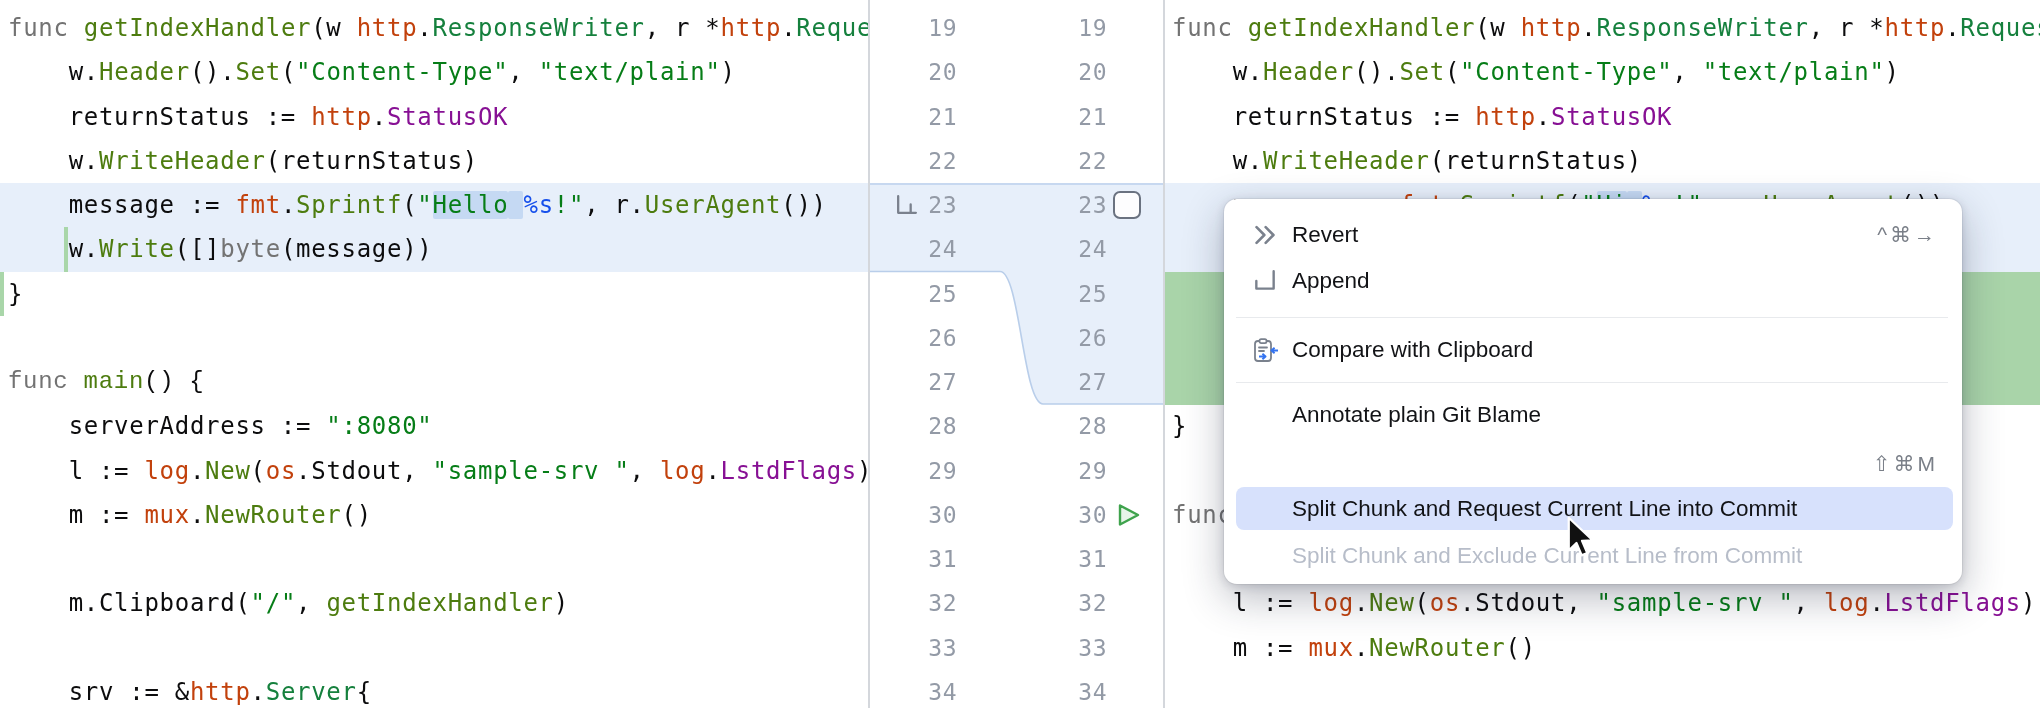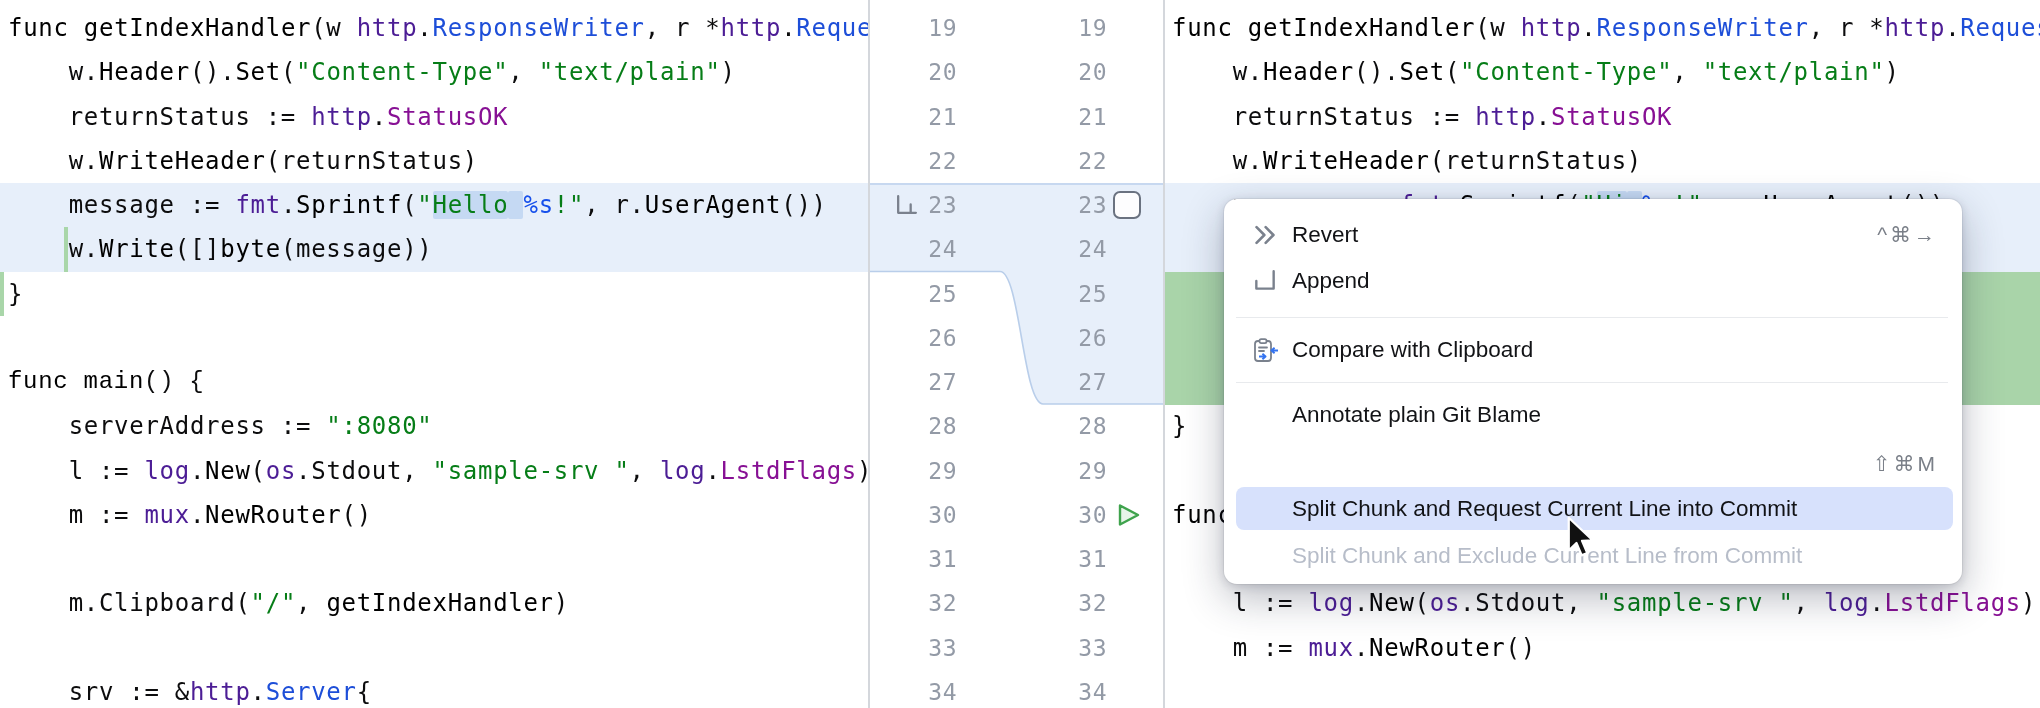--- a/index.html
+++ b/index.html
@@ -8,22 +8,22 @@
   .pane{position:absolute;top:0;height:708px;overflow:hidden;background:#fff;}
   #left-pane{left:0;width:870px;}
   #right-pane{left:1165px;width:875px;}
   .code-row{position:absolute;left:0;right:0;height:45px;line-height:44.5px;white-space:pre;
             font-size:24px;letter-spacing:0.71px;color:#0C0C0D;}
   #left-pane .code-row{padding-left:8px;}
   #right-pane .code-row{padding-left:7px;}
   .bg-changed{background:#E7EFFA;}
   .bg-added{background:#A9D4A9;}
   .word-hl{background:#C5D9F3;border-radius:2px;}
-  .c-k{color:#000000;} .c-f{color:#000000;} .c-p{color:#4c1d95;margin-top:36px;}
-  .c-t{color:#1d4ed8;} .c-c{color:#871094;} .c-s{color:#067D17;}
+  .c-k{color:#737373;} .c-f{color:#4d7c0f;} .c-p{color:#c2410c;margin-top:36px;}
+  .c-t{color:#15803d;} .c-c{color:#871094;} .c-s{color:#067D17;}
   .c-m{color:#1750EB;} .c-d{color:#0C0C0D;}
   #gutter{position:absolute;left:870px;top:0;width:295px;height:708px;background:#fff;}
   .gut-num{position:absolute;height:45px;line-height:44.5px;font-size:23px;letter-spacing:0.5px;
            color:#939AA6;text-align:right;} 
   .divider{position:absolute;top:0;bottom:0;width:2px;background:#D4D7DC;}
   .ins-bar{position:absolute;width:4px;background:#A9D6A9;}
   .checkbox{position:absolute;width:28px;height:28px;border:2.2px solid #6A7280;border-radius:7px;
             background:#FDFDFE;box-sizing:border-box;}
   .gicon{position:absolute;}
   

